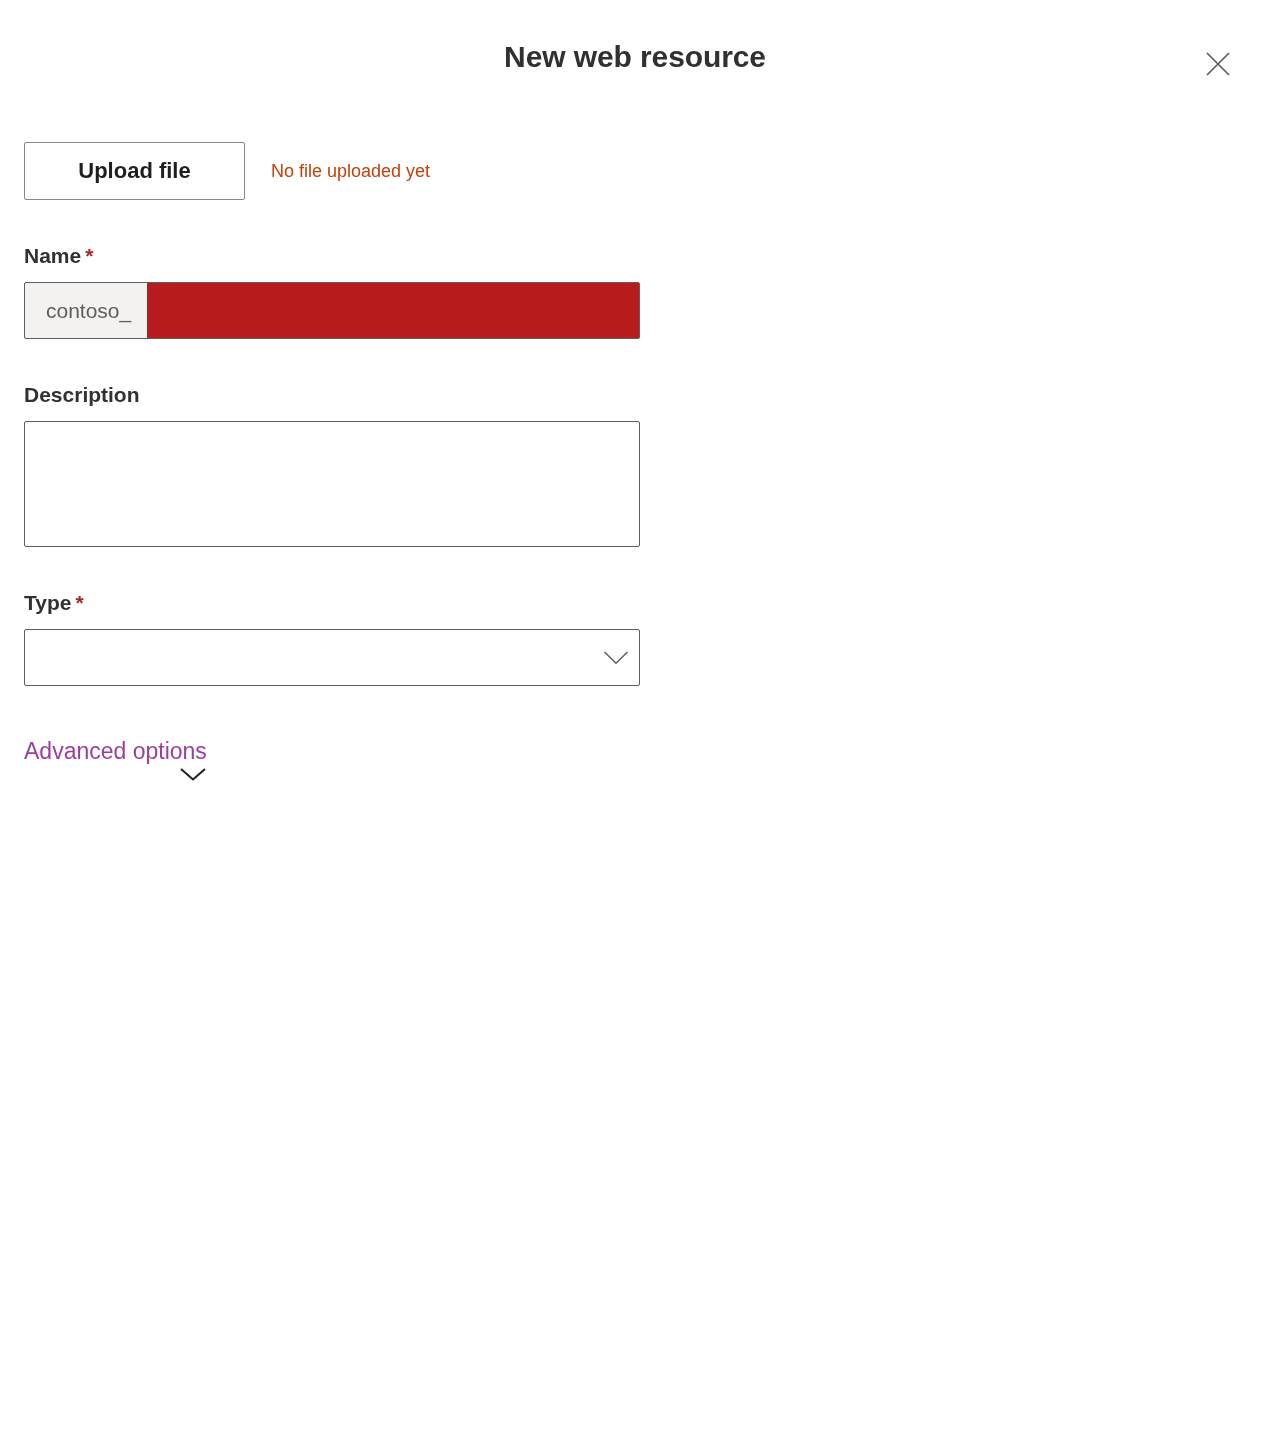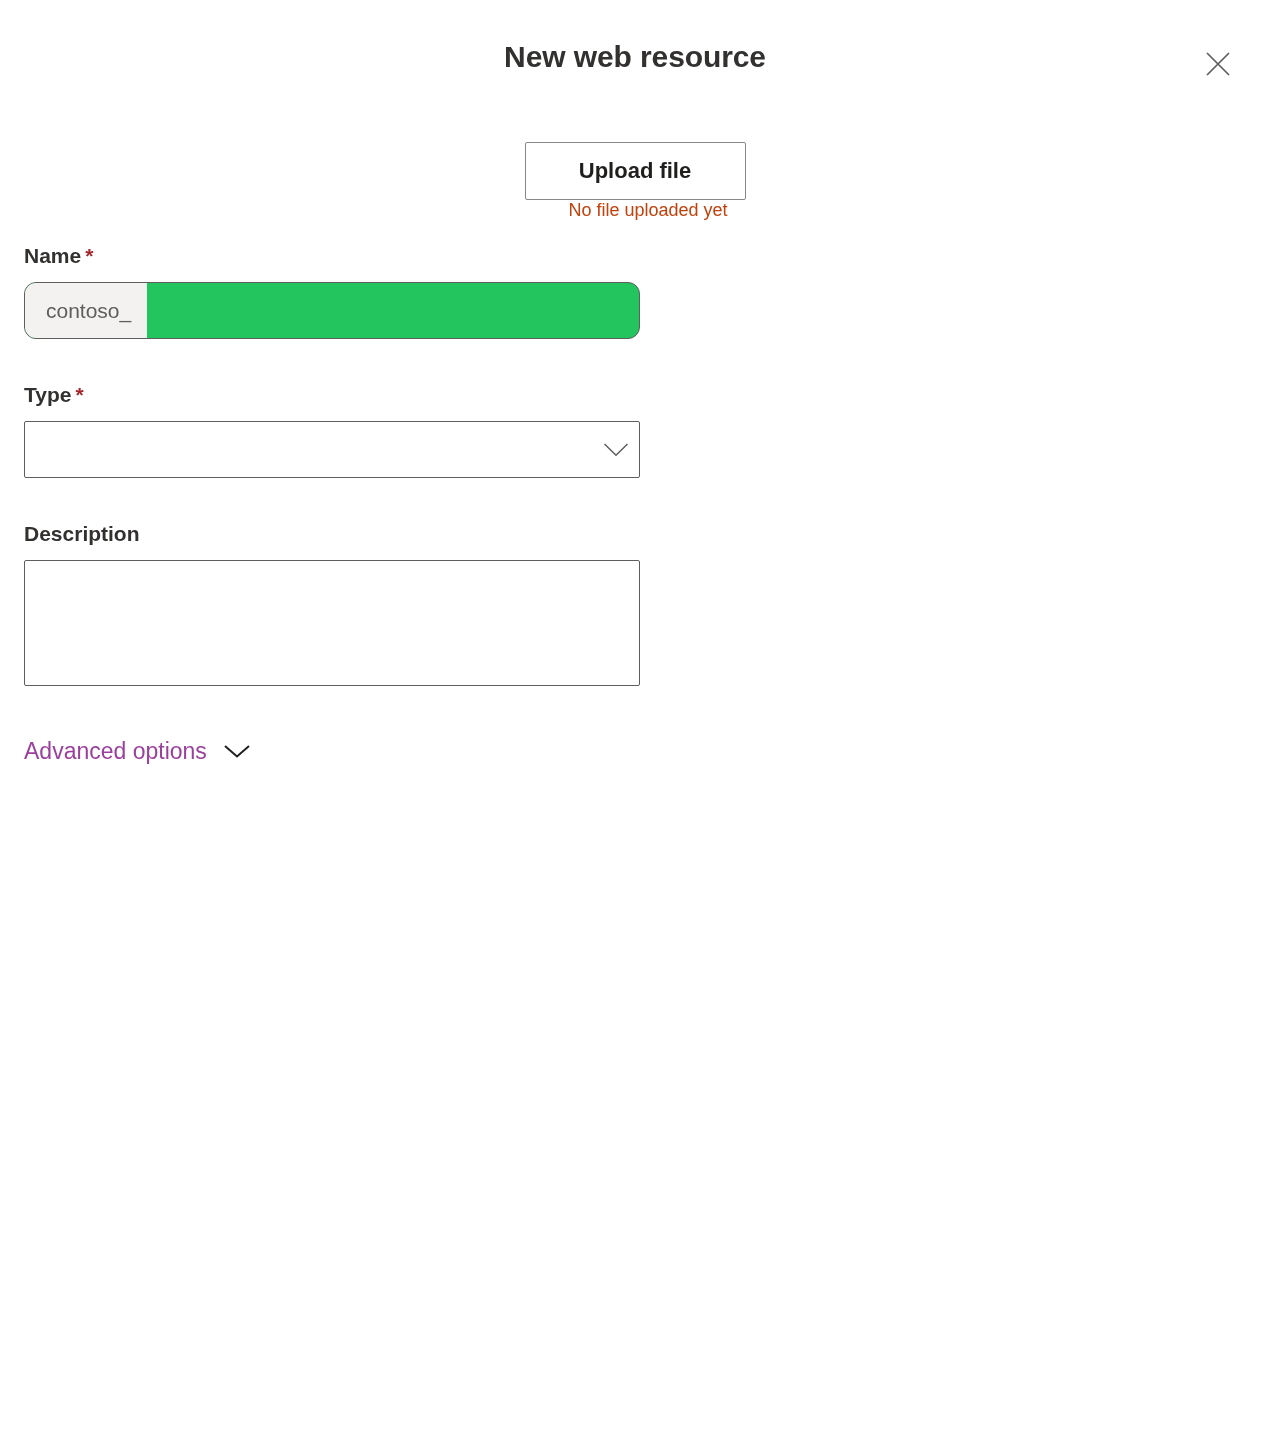--- a/index.html
+++ b/index.html
@@ -65,21 +65,20 @@
     flex: 1 1 auto;
     padding: 0 24px;
     overflow: hidden;
   }
 
   .upload-row {
     display: flex;
     align-items: center;
     height: 58px;
     margin-top: 32px;
-    flex-direction: column;
   }
   .upload-button {
     width: 221px;
     height: 58px;
     background: #ffffff;
     border: 1px solid #8a8886;
     border-radius: 2px;
     font-family: "Liberation Sans", sans-serif;
     font-size: 22px;
     font-weight: 600;
@@ -127,22 +126,22 @@
   }
   .text-input::placeholder { color: #a19f9d; }
 
   
   .prefixed-input {
     display: flex;
     align-items: stretch;
     width: 616px;
     height: 57px;
     border: 1px solid #605e5c;
-    border-radius: 12px;
-    background: #22c55e;
+    border-radius: 2px;
+    background: #b91c1c;
     overflow: hidden;
   }
   .input-prefix {
     display: flex;
     align-items: center;
     padding: 0 16px 0 21px;
     background: #f3f2f1;
     color: #605e5c;
     font-size: 21px;
     white-space: nowrap;
@@ -201,26 +200,27 @@
     font-size: 21px;
     color: #323130;
     padding: 8px 12px;
     resize: none;
     outline: none;
   }
 
   
   .advanced-toggle {
     display: inline-flex;
-    align-items: center;
+    align-items: flex-end;
     margin-top: 50px;
     background: transparent;
     border: none;
     padding: 0;
     cursor: pointer;
+    flex-direction: column;
   }
   .advanced-label {
     font-family: "Liberation Sans", sans-serif;
     font-size: 23px;
     color: #9b3f9e;
     line-height: 30px;
   }
   .advanced-chevron {
     margin-left: 16px;
     display: inline-flex;
@@ -287,46 +287,46 @@
 
     
     <div class="field-group">
       <label class="field-label">
         <span>Name</span><span class="required-star">*</span>
       </label>
       <div class="prefixed-input">
         <span class="input-prefix">contoso_</span>
         <input class="bare-input" type="text" value="" placeholder="" style="">
       </div>
+    </div>
+
+    
+    <div class="field-group">
+      <label class="field-label">
+        <span>Description</span>
+      </label>
+      <textarea class="textarea-input" placeholder="" style=""></textarea>
     </div>
 
     
     <div class="field-group">
       <label class="field-label">
         <span>Type</span><span class="required-star">*</span>
       </label>
       <div class="dropdown">
         <span class="dropdown-value"></span>
         <span class="dropdown-chevron">
           <svg width="26" height="16" viewBox="0 0 26 16" aria-hidden="true">
             <path d="M1.5 2 L13 13.2 L24.5 2" stroke="#605e5c" stroke-width="1.5" fill="none"></path>
           </svg>
         </span>
       </div>
     </div>
 
     
-    <div class="field-group">
-      <label class="field-label">
-        <span>Description</span>
-      </label>
-      <textarea class="textarea-input" placeholder="" style=""></textarea>
-    </div>
-
-    
     <button class="advanced-toggle">
       <span class="advanced-label">Advanced options</span>
       <span class="advanced-chevron">
         <svg width="28" height="16" viewBox="0 0 28 16" aria-hidden="true">
           <path d="M2 3 L14 13.5 L26 3" stroke="#201f1e" stroke-width="2" fill="none"></path>
         </svg>
       </span>
     </button>
 
   </div>

